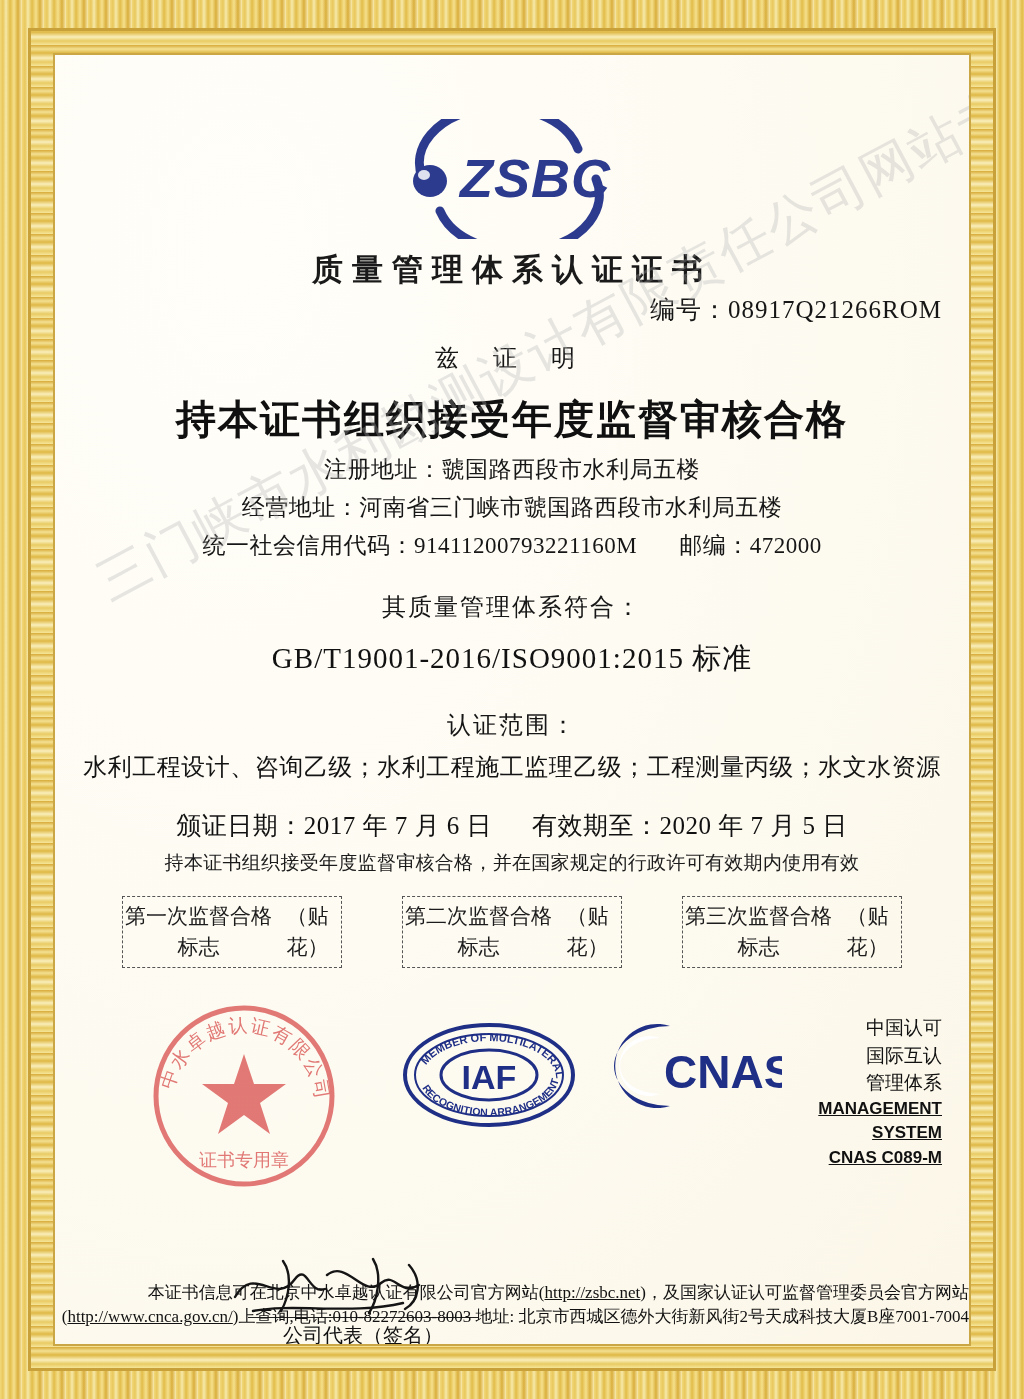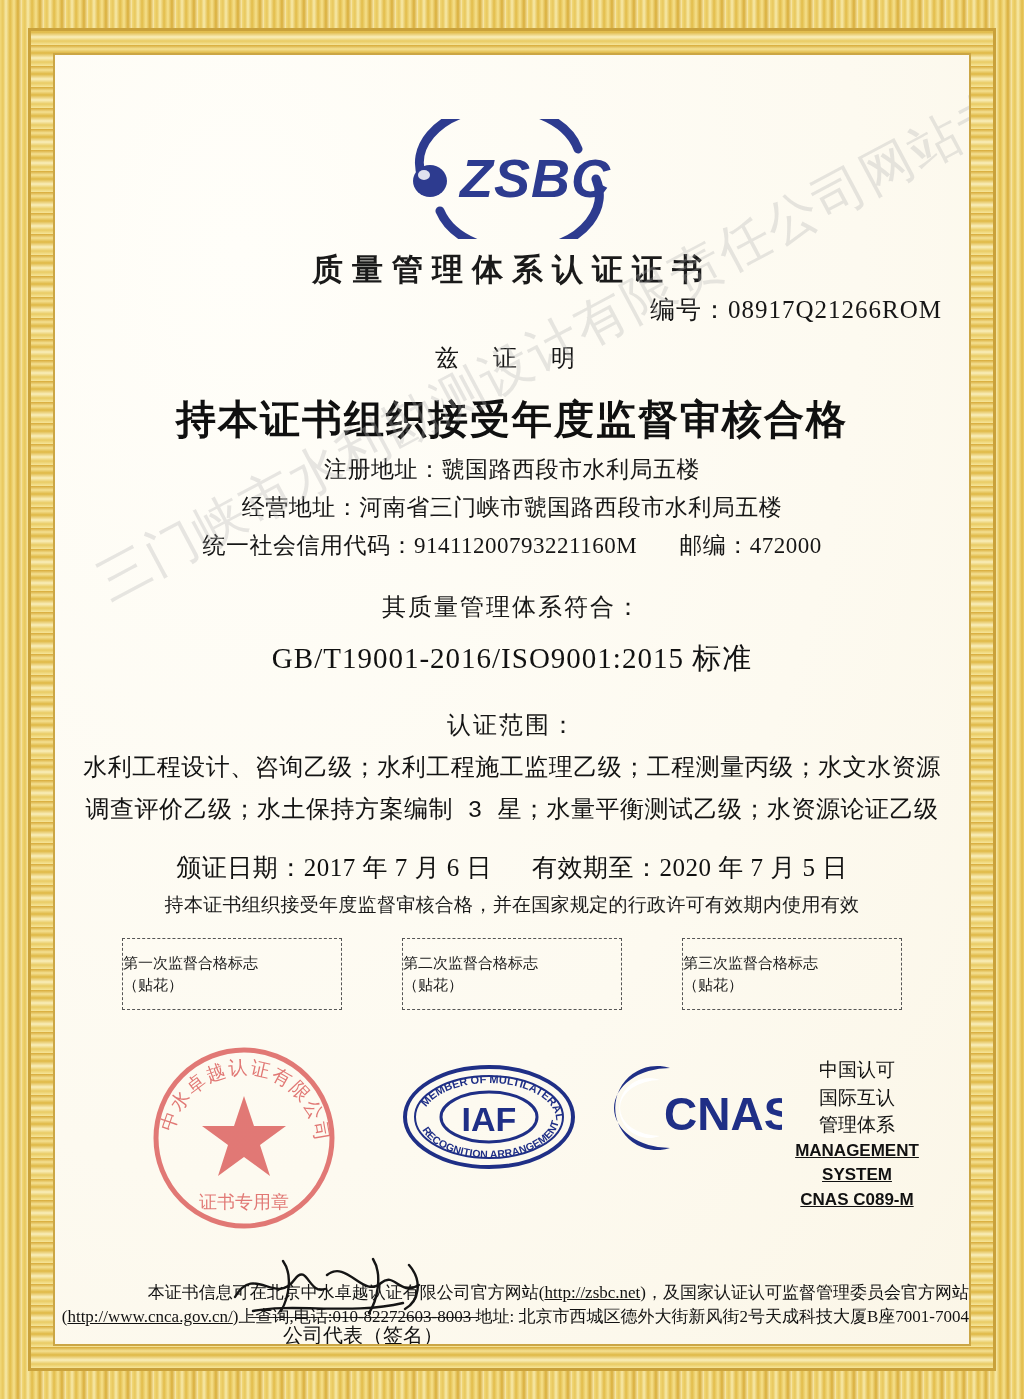--- a/index.html
+++ b/index.html
@@ -190,24 +190,24 @@
     margin-top: 20px;
     display: flex;
     justify-content: space-between;
     padding: 0 40px;
   }
   .sup-box {
     width: 218px;
     height: 70px;
     border: 1px dashed #555;
     display: flex;
-    flex-direction: column;
-    align-items: flex-start;
+    flex-direction: row;
+    align-items: center;
     justify-content: center;
-    font-size: 15px;
+    font-size: 21px;
     color: #1c1c1c;
     line-height: 1.5;
   }
 
   
   .marks {
     margin-top: 34px;
     position: relative;
     height: 160px;
   }
@@ -225,21 +225,21 @@
   }
   .cnas {
     position: absolute;
     left: 520px;
     top: 14px;
   }
   .cnas-text {
     position: absolute;
     left: 690px;
     top: 12px;
-    text-align: center;
+    text-align: right;
     font-size: 19px;
     line-height: 1.45;
     color: #111;
   }
   .cnas-text .en {
     font-family: "Liberation Sans", sans-serif;
     font-weight: bold;
     font-size: 17px;
     text-decoration: underline;
   }
@@ -326,21 +326,20 @@
           <div class="addr-line">
             <span>统一社会信用代码：</span><span>91411200793221160M</span><span class="gap"></span><span>邮编：</span><span>472000</span>
           </div>
 
           <div class="section-label">其质量管理体系符合：</div>
 
           <div class="standard">GB/T19001-2016/ISO9001:2015 标准</div>
 
           <div class="scope-label">认证范围：</div>
           <div class="scope-line">水利工程设计、咨询乙级；水利工程施工监理乙级；工程测量丙级；水文水资源</div>
-          <div class="scope-line">调查评价乙级；水土保持方案编制 3 星；水量平衡测试乙级；水资源论证乙级</div>
 
           <div class="dates">
             <span>颁证日期：2017 年 7 月 6 日</span><span class="gap"></span><span>有效期至：2020 年 7 月 5 日</span>
           </div>
 
           <div class="note">持本证书组织接受年度监督审核合格，并在国家规定的行政许可有效期内使用有效</div>
 
           <div class="boxes">
             <div class="sup-box">
               <div>第一次监督合格标志</div>

